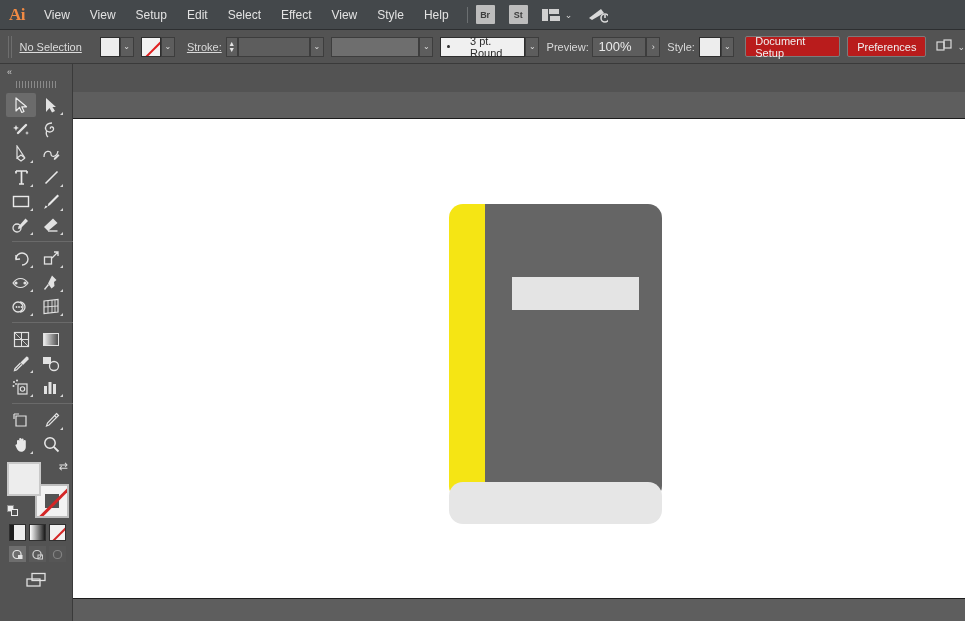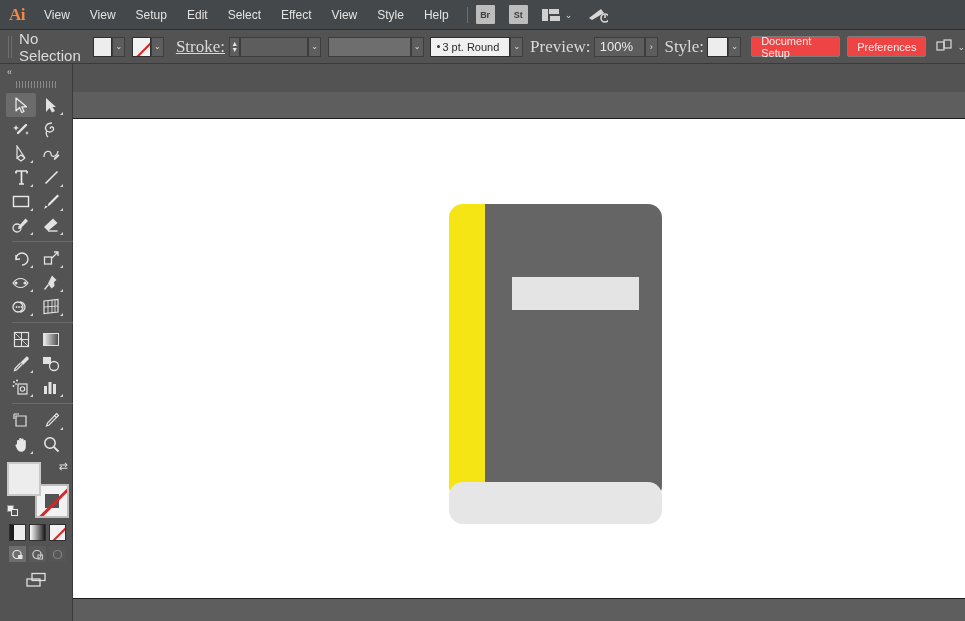--- a/index.html
+++ b/index.html
@@ -50,27 +50,27 @@
   .search-ai { margin-left: 12px; display: flex; align-items: center; gap: 3px; }
 
   
   .controlbar {
     position: absolute; left: 0; top: 30px; width: 965px; height: 34px;
     background: #535353;
     display: flex; align-items: center;
     border-bottom: 1px solid #3a3a3a;
     padding-left: 8px;
   }
-  .cb-label { font-size: 17px; color: #d9d9d9; white-space: nowrap; font-family: Liberation Serif, serif; }
+  .cb-label { font-size: 11px; color: #d9d9d9; white-space: nowrap; }
   .cb-grip {
     width: 6px; height: 22px;
     background: repeating-linear-gradient(to right,#6e6e6e 0 1px,transparent 1px 3px);
     margin-right: 6px;
   }
-  .no-sel { width: 88px; font-size: 15px; color: #dcdcdc; }
+  .no-sel { width: 88px; font-size: 11px; color: #dcdcdc; text-decoration: underline; }
   .swatch-box {
     width: 22px; height: 20px; background: #ededed;
     border: 1px solid #2e2e2e;
   }
   .swatch-none {
     width: 22px; height: 20px; background: #f2f2f2;
     border: 1px solid #2e2e2e; position: relative; overflow: hidden;
   }
   .swatch-none::after {
     content: ""; position: absolute; left: -3px; top: 50%;
@@ -92,34 +92,34 @@
   .cb-field {
     height: 20px; background: #5d5d5d; border: 1px solid #3d3d3d;
     display: flex; align-items: center; padding: 0 5px;
     font-size: 13px; color: #eaeaea;
   }
   .stroke-width { width: 78px; }
   .stroke-profile { width: 96px; background: #6e6e6e; }
   .brush-field {
     width: 92px; height: 20px; background: #f0f0f0; color: #2b2b2b;
     border: 1px solid #2e2e2e;
-    display: flex; align-items: center; gap: 2px; padding: 0 6px; font-size: 11px;
+    display: flex; align-items: center; gap: 20px; padding: 0 6px; font-size: 11px;
   }
   .brush-dot { width: 3px; height: 3px; border-radius: 50%; background: #333; }
   .opacity-field { width: 58px; }
   .arrow-btn {
     width: 15px; height: 20px; background: #5d5d5d; border: 1px solid #3d3d3d;
     display: flex; align-items: center; justify-content: center;
     font-size: 9px; color: #e0e0e0;
   }
   .style-swatch {
     width: 24px; height: 20px; background: #ededed; border: 1px solid #2e2e2e;
   }
   .cb-btn {
-    height: 21px; padding: 0 9px; background: #ef4444;
+    height: 21px; padding: 0 9px; background: #b91c1c;
     border: 1px solid #7b7b7b; border-radius: 2px;
     font-size: 11px; color: #f0f0f0;
     display: flex; align-items: center;
   }
   .doc-arrange { display: flex; align-items: center; gap: 4px; margin-left: 10px; }
 
   
   .tabbar {
     position: absolute; left: 73px; top: 66px; width: 892px; height: 26px;
     background: #424242; display: flex; align-items: stretch;

